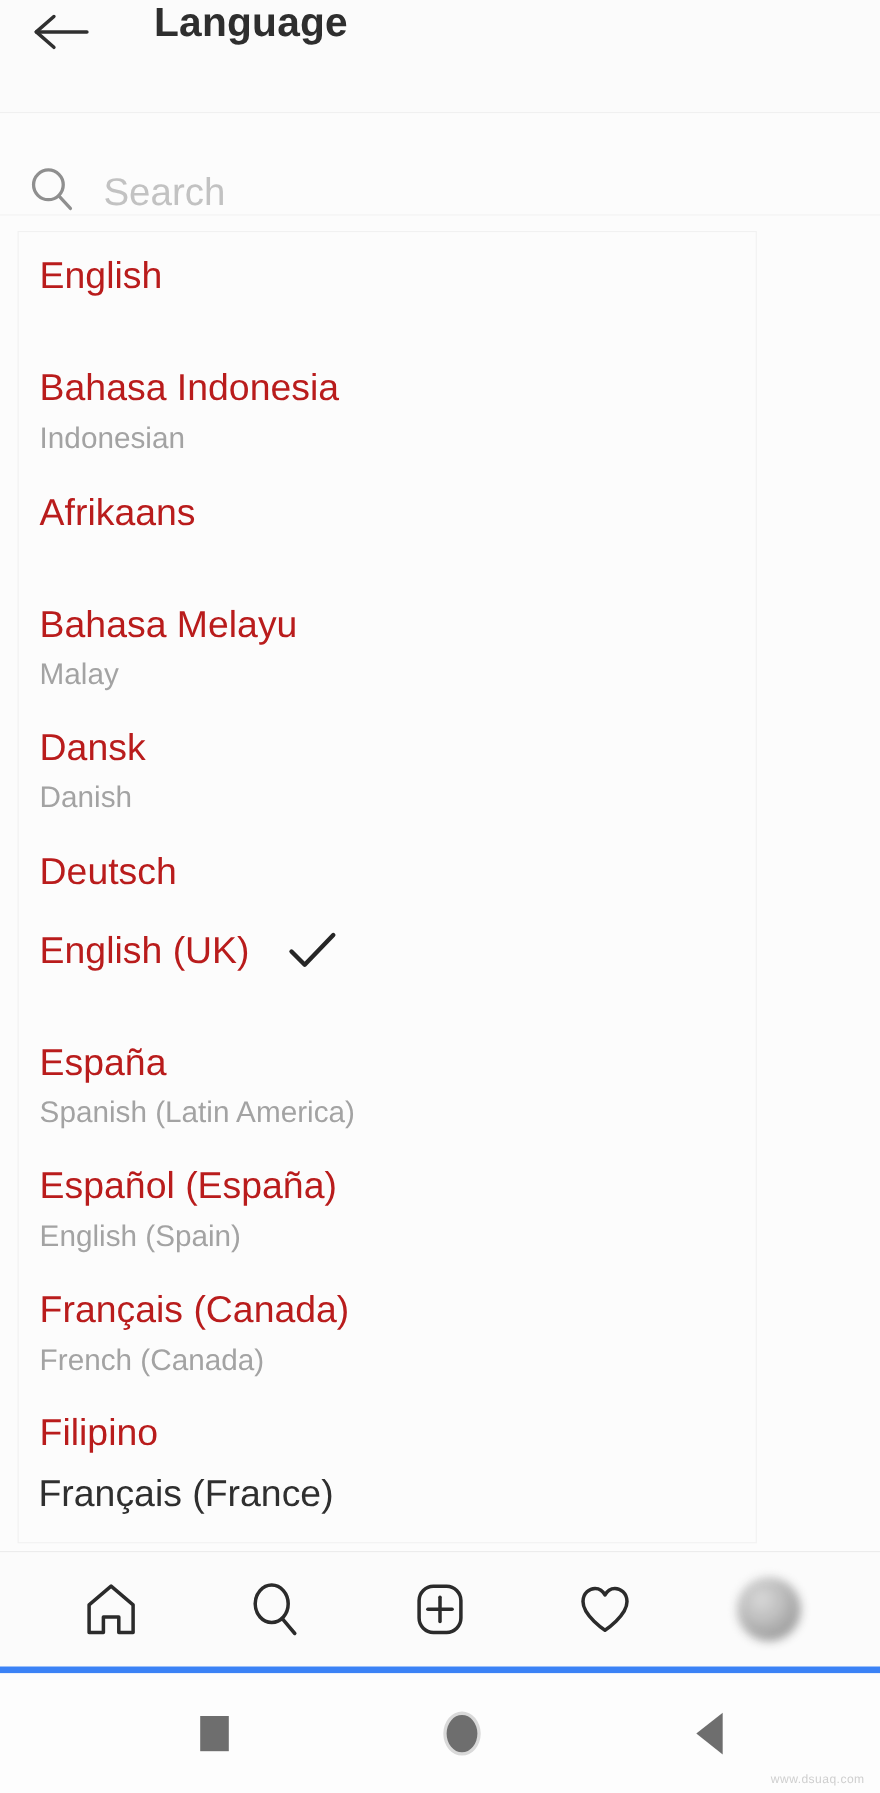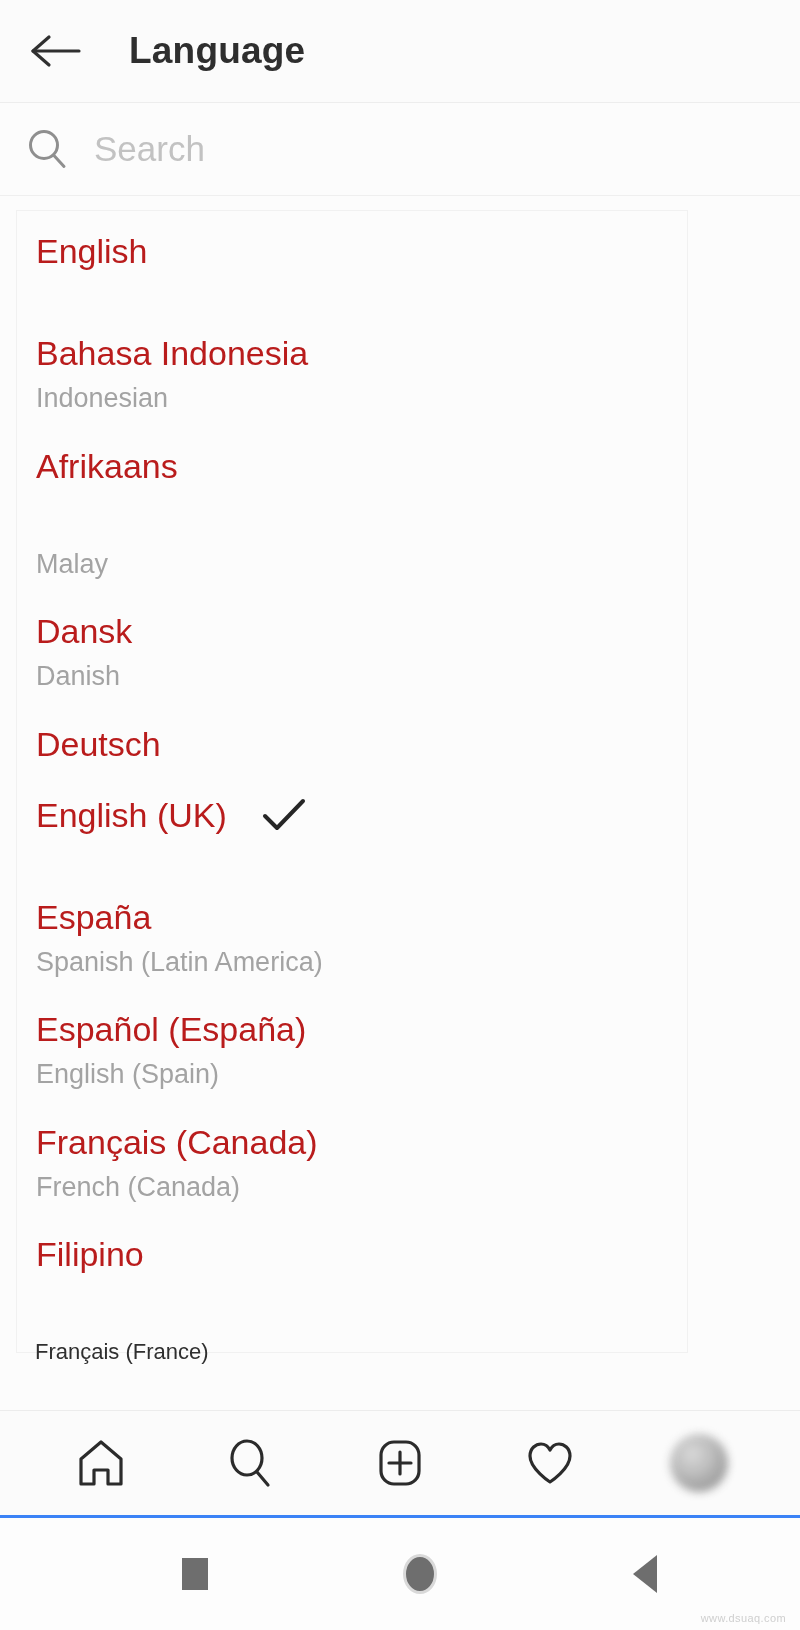--- a/index.html
+++ b/index.html
@@ -19,24 +19,24 @@
     background: #fcfcfc;
     display: flex;
     flex-direction: column;
   }
 
   
   .header {
     height: 103px;
     flex: 0 0 103px;
     display: flex;
-    align-items: center;
     background: #fbfbfb;
     border-bottom: 1px solid #ededed;
     padding-left: 26px;
+    gap: 11px;
   }
   .back-arrow {
     width: 58px;
     height: 58px;
     display: flex;
     align-items: center;
     justify-content: center;
     flex: 0 0 58px;
   }
   .back-arrow svg { display: block; }
@@ -47,21 +47,21 @@
     color: #2e2e2e;
     letter-spacing: 0.2px;
     white-space: nowrap;
   }
 
   
   .search-row {
     height: 93px;
     flex: 0 0 93px;
     display: flex;
-    align-items: center;
+    align-items: flex-end;
     padding-left: 24px;
     background: #fcfcfc;
     border-bottom: 1px solid #efefef;
   }
   .search-icon {
     width: 46px;
     height: 46px;
     flex: 0 0 46px;
     display: flex;
     align-items: center;
@@ -127,21 +127,21 @@
     margin-top: 9px;
     white-space: nowrap;
   }
   .lang-item.no-sub { margin-bottom: 62px; }
 
   
   .overflow-item {
     position: absolute;
     left: 35px;
     top: 1143px;
-    font-size: 22px;
+    font-size: 34px;
     color: #2f2f2f;
     white-space: nowrap;
   }
 
   
   .tabbar {
     flex: 0 0 105px;
     height: 105px;
     display: flex;
     align-items: center;
@@ -168,21 +168,21 @@
     opacity: 0.95;
   }
 
   
   .sysnav {
     flex: 0 0 115px;
     height: 115px;
     display: flex;
     align-items: center;
     background: #fdfdfd;
-    border-top: 3px solid #3b82f6;
+    border-top: 6px solid #3b82f6;
     position: relative;
   }
   .sysnav-inner {
     display: flex;
     align-items: center;
     width: 520px;
     margin-left: 160px;
     justify-content: space-between;
   }
   .sys-btn {
@@ -260,20 +260,23 @@
               <div class="lang-name">Bahasa Indonesia</div>
             </div>
             <div class="lang-sub">Indonesian</div>
           </div>
           <div class="lang-item no-sub">
             <div class="lang-name-row">
               <div class="lang-name">Afrikaans</div>
             </div>
           </div>
           <div class="lang-item">
+            <div class="lang-name-row">
+              <div class="lang-name">Bahasa Melayu</div>
+            </div>
             <div class="lang-sub">Malay</div>
           </div>
           <div class="lang-item">
             <div class="lang-name-row">
               <div class="lang-name">Dansk</div>
             </div>
             <div class="lang-sub">Danish</div>
           </div>
           <div class="lang-item">
             <div class="lang-name-row">

